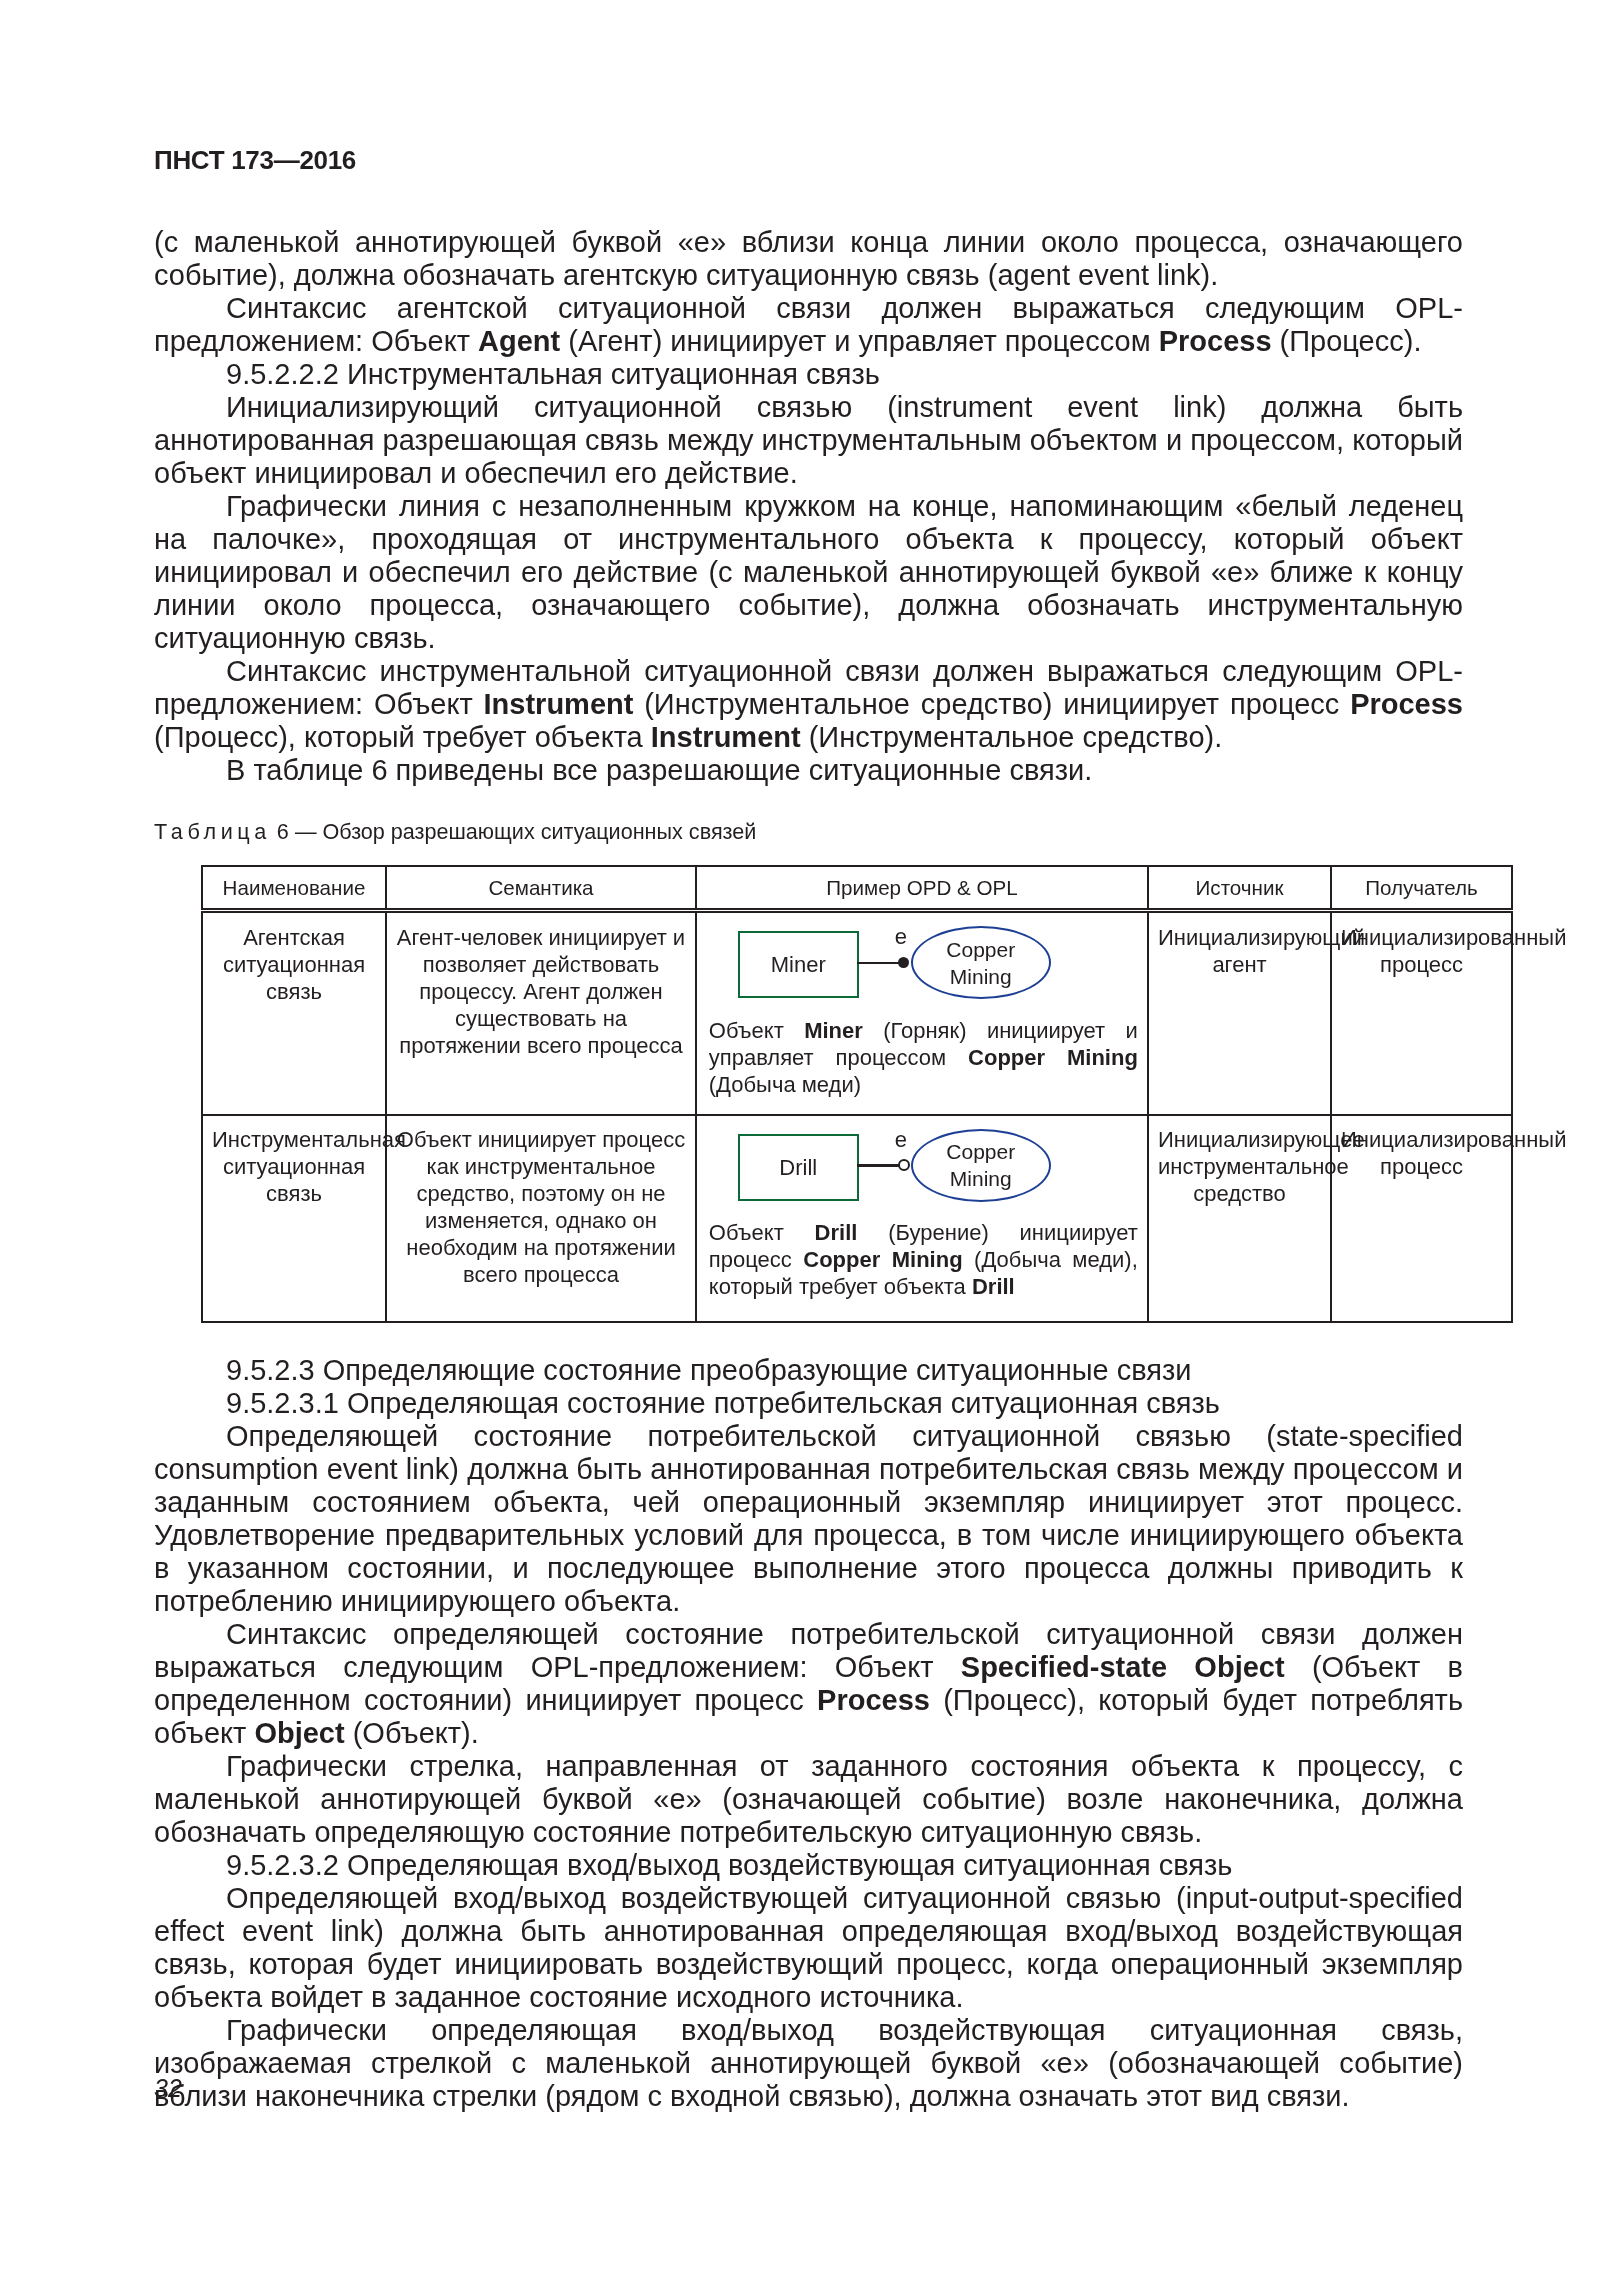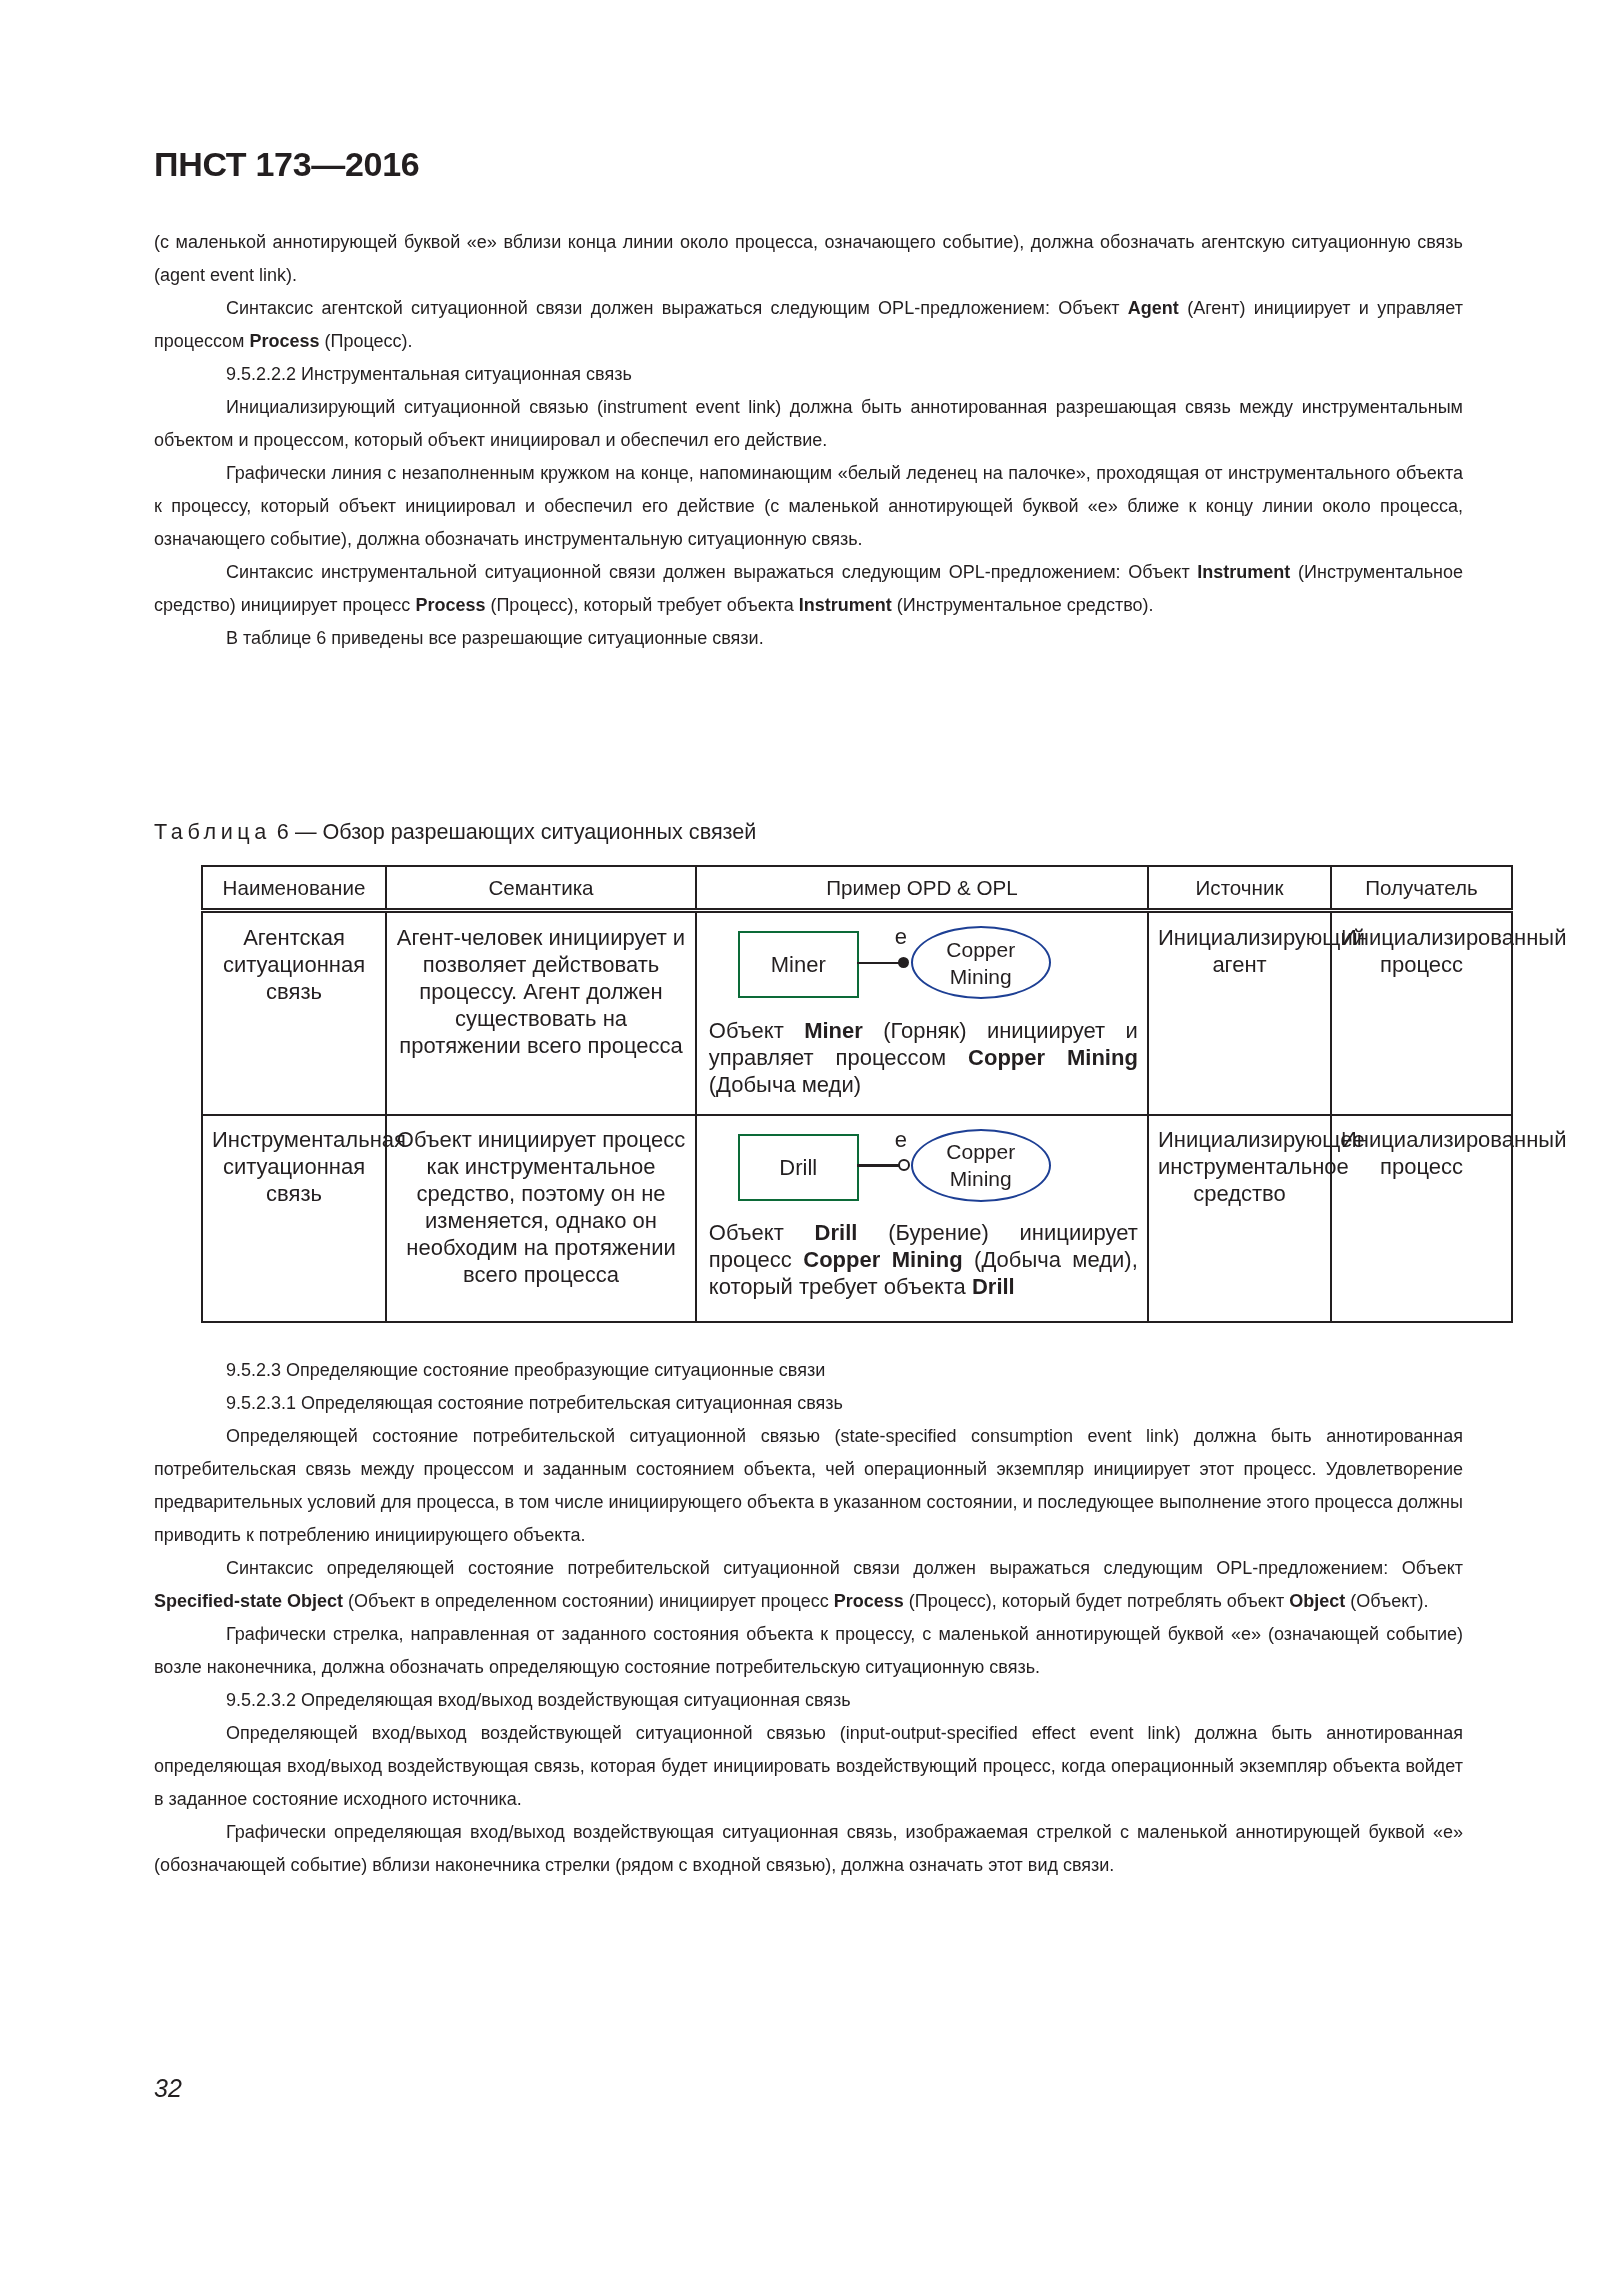--- a/index.html
+++ b/index.html
@@ -1,19 +1,19 @@
 <!DOCTYPE html>
 <html style="font-size:10.5px"><head>
 <meta charset="utf-8">
 <style>
   html, body { margin:0; padding:0; background:#ffffff; }
   body { width:1623px; height:2295px; position:relative; overflow:hidden;
          font-family:"Liberation Sans", sans-serif; color:#231f20; }
-  .page-header { position:absolute; left:154px; top:145px; font-size:34px; font-weight:bold; letter-spacing:-0.3px; }
-  .body-block { position:absolute; left:154px; width:1309px; font-size:18px; line-height:33px; }
+  .page-header { position:absolute; left:154px; top:145px; font-size:26px; font-weight:bold; letter-spacing:-0.3px; }
+  .body-block { position:absolute; left:154px; width:1309px; font-size:29px; line-height:33px; }
   .p { margin:0; text-align:justify; text-align-last:left; }
   .ind { text-indent:72px; }
   .noind { text-indent:0; }
   b { font-weight:bold; }
   .caption { position:absolute; left:154px; top:819px; font-size:21.6px; }
   .caption .spaced { letter-spacing:4.6px; }
   table.t6 { position:absolute; left:154px; top:865px; width:1309px; border-collapse:collapse;
              font-size:22px; line-height:27px; table-layout:fixed;margin-left:47px; }
   table.t6 td, table.t6 th { border:2px solid #231f20; vertical-align:top; text-align:center;
              font-weight:normal; padding:0 9px; }

